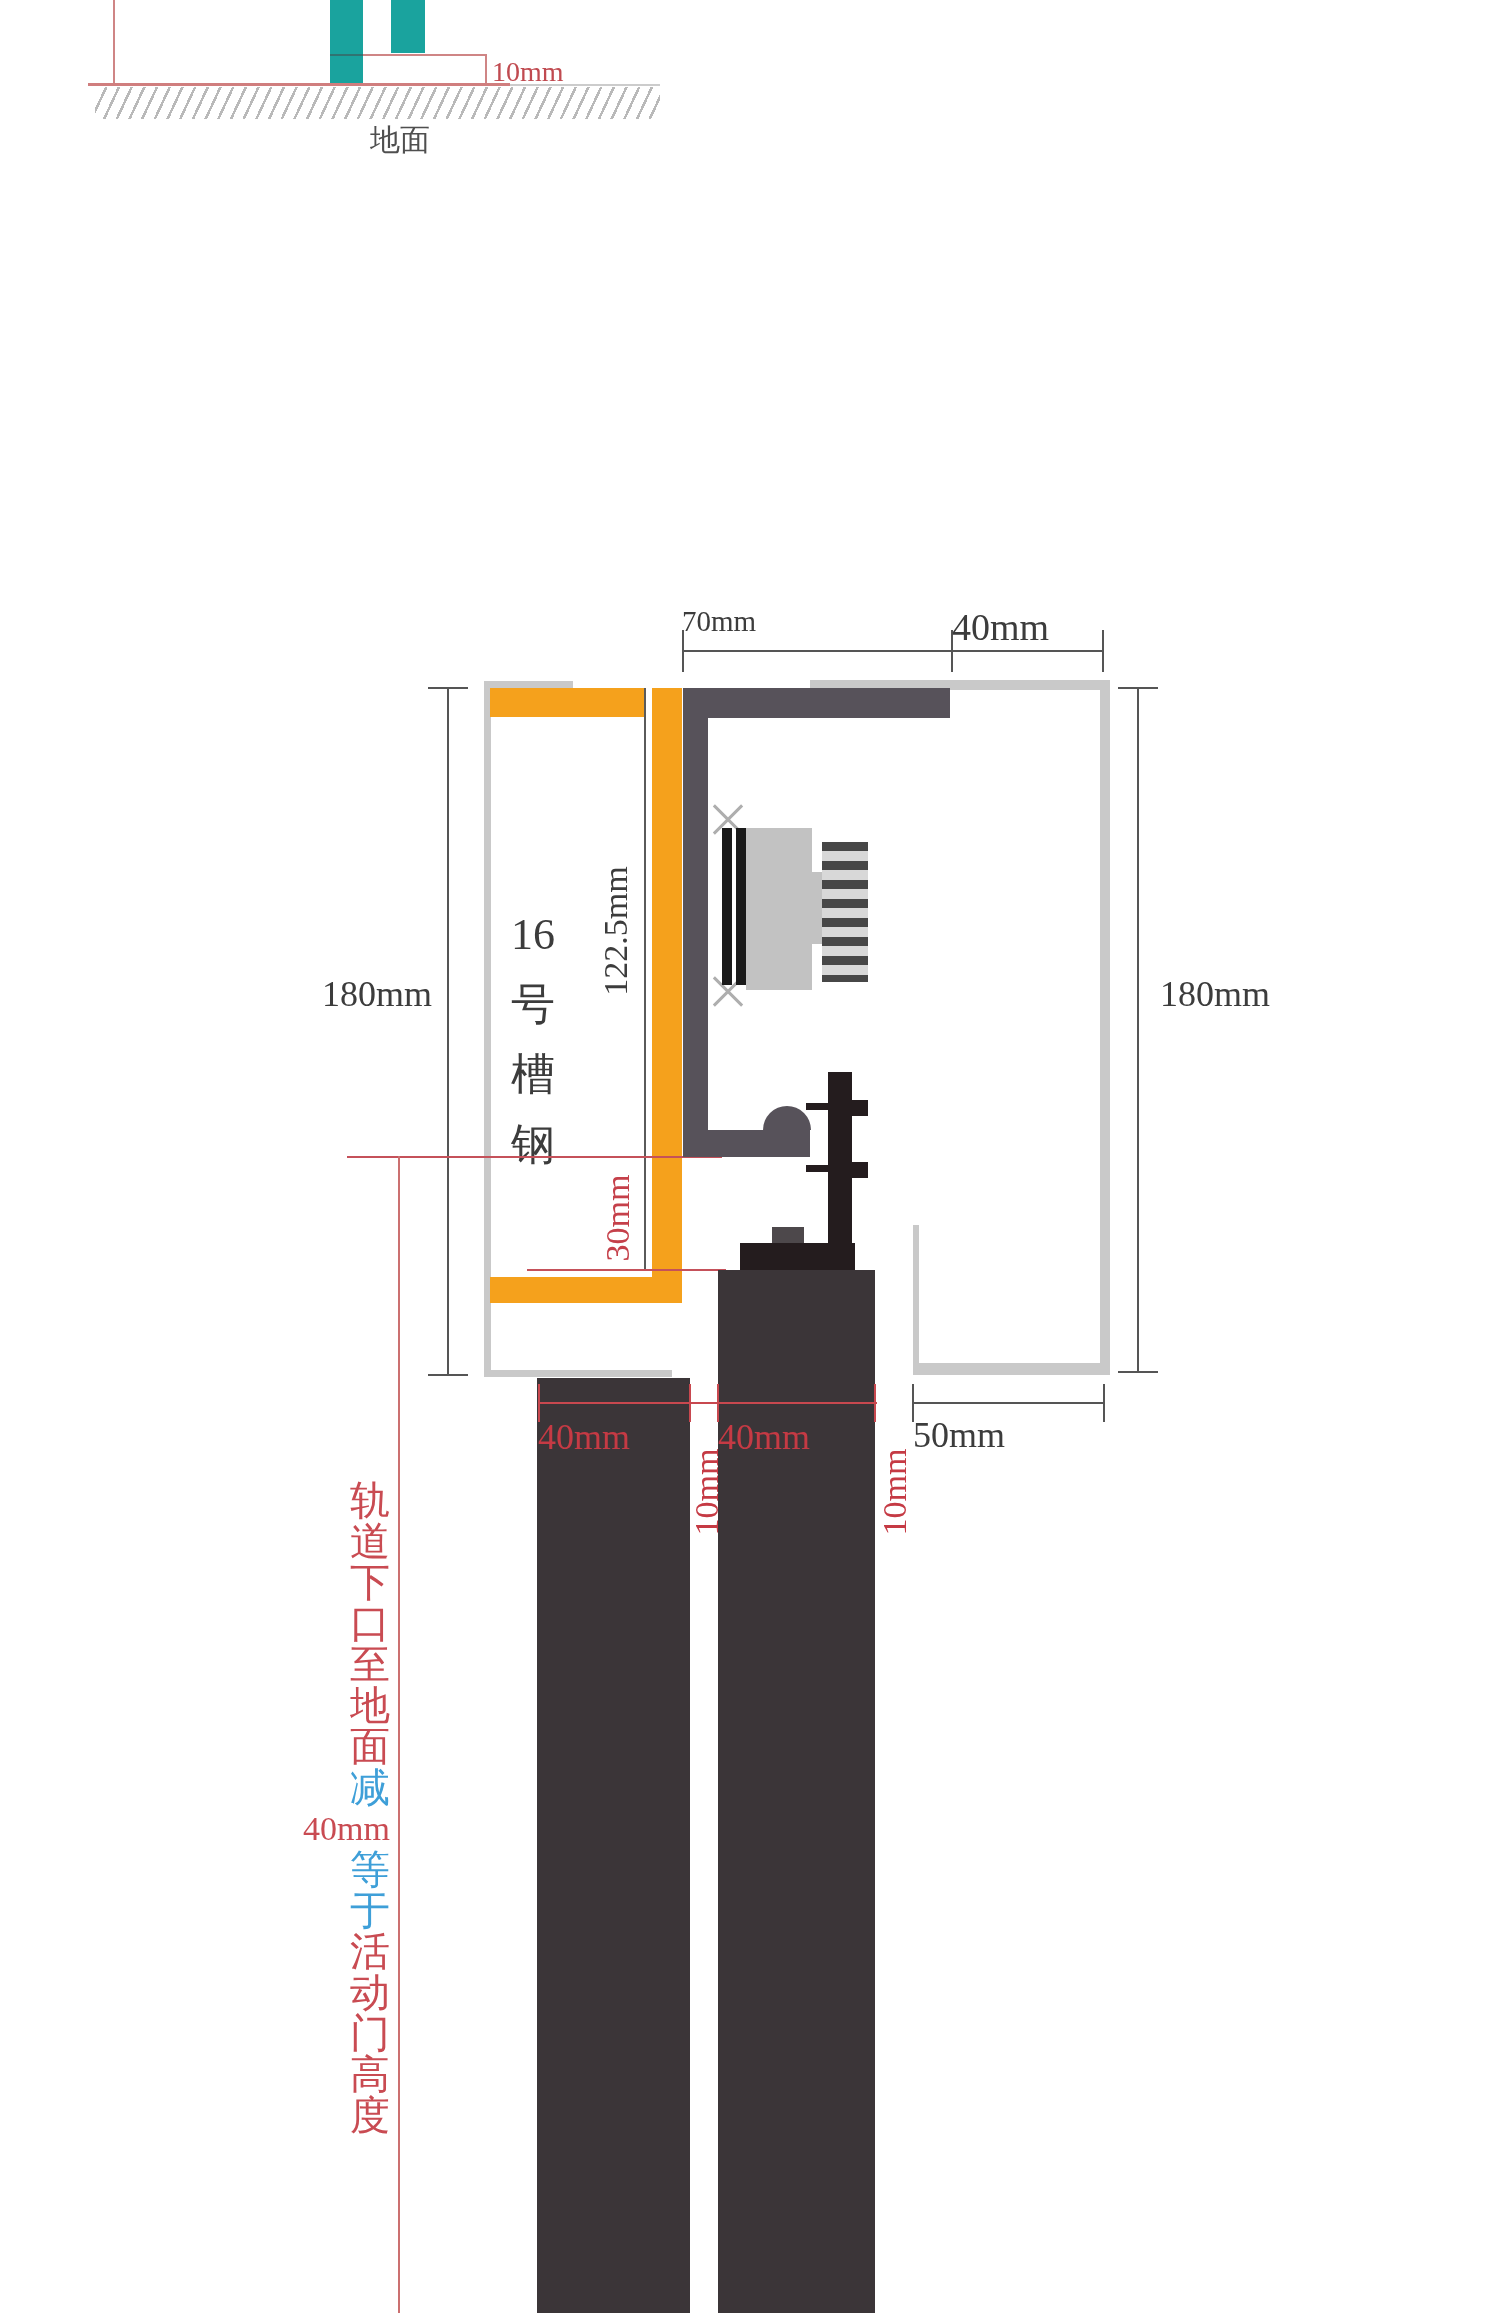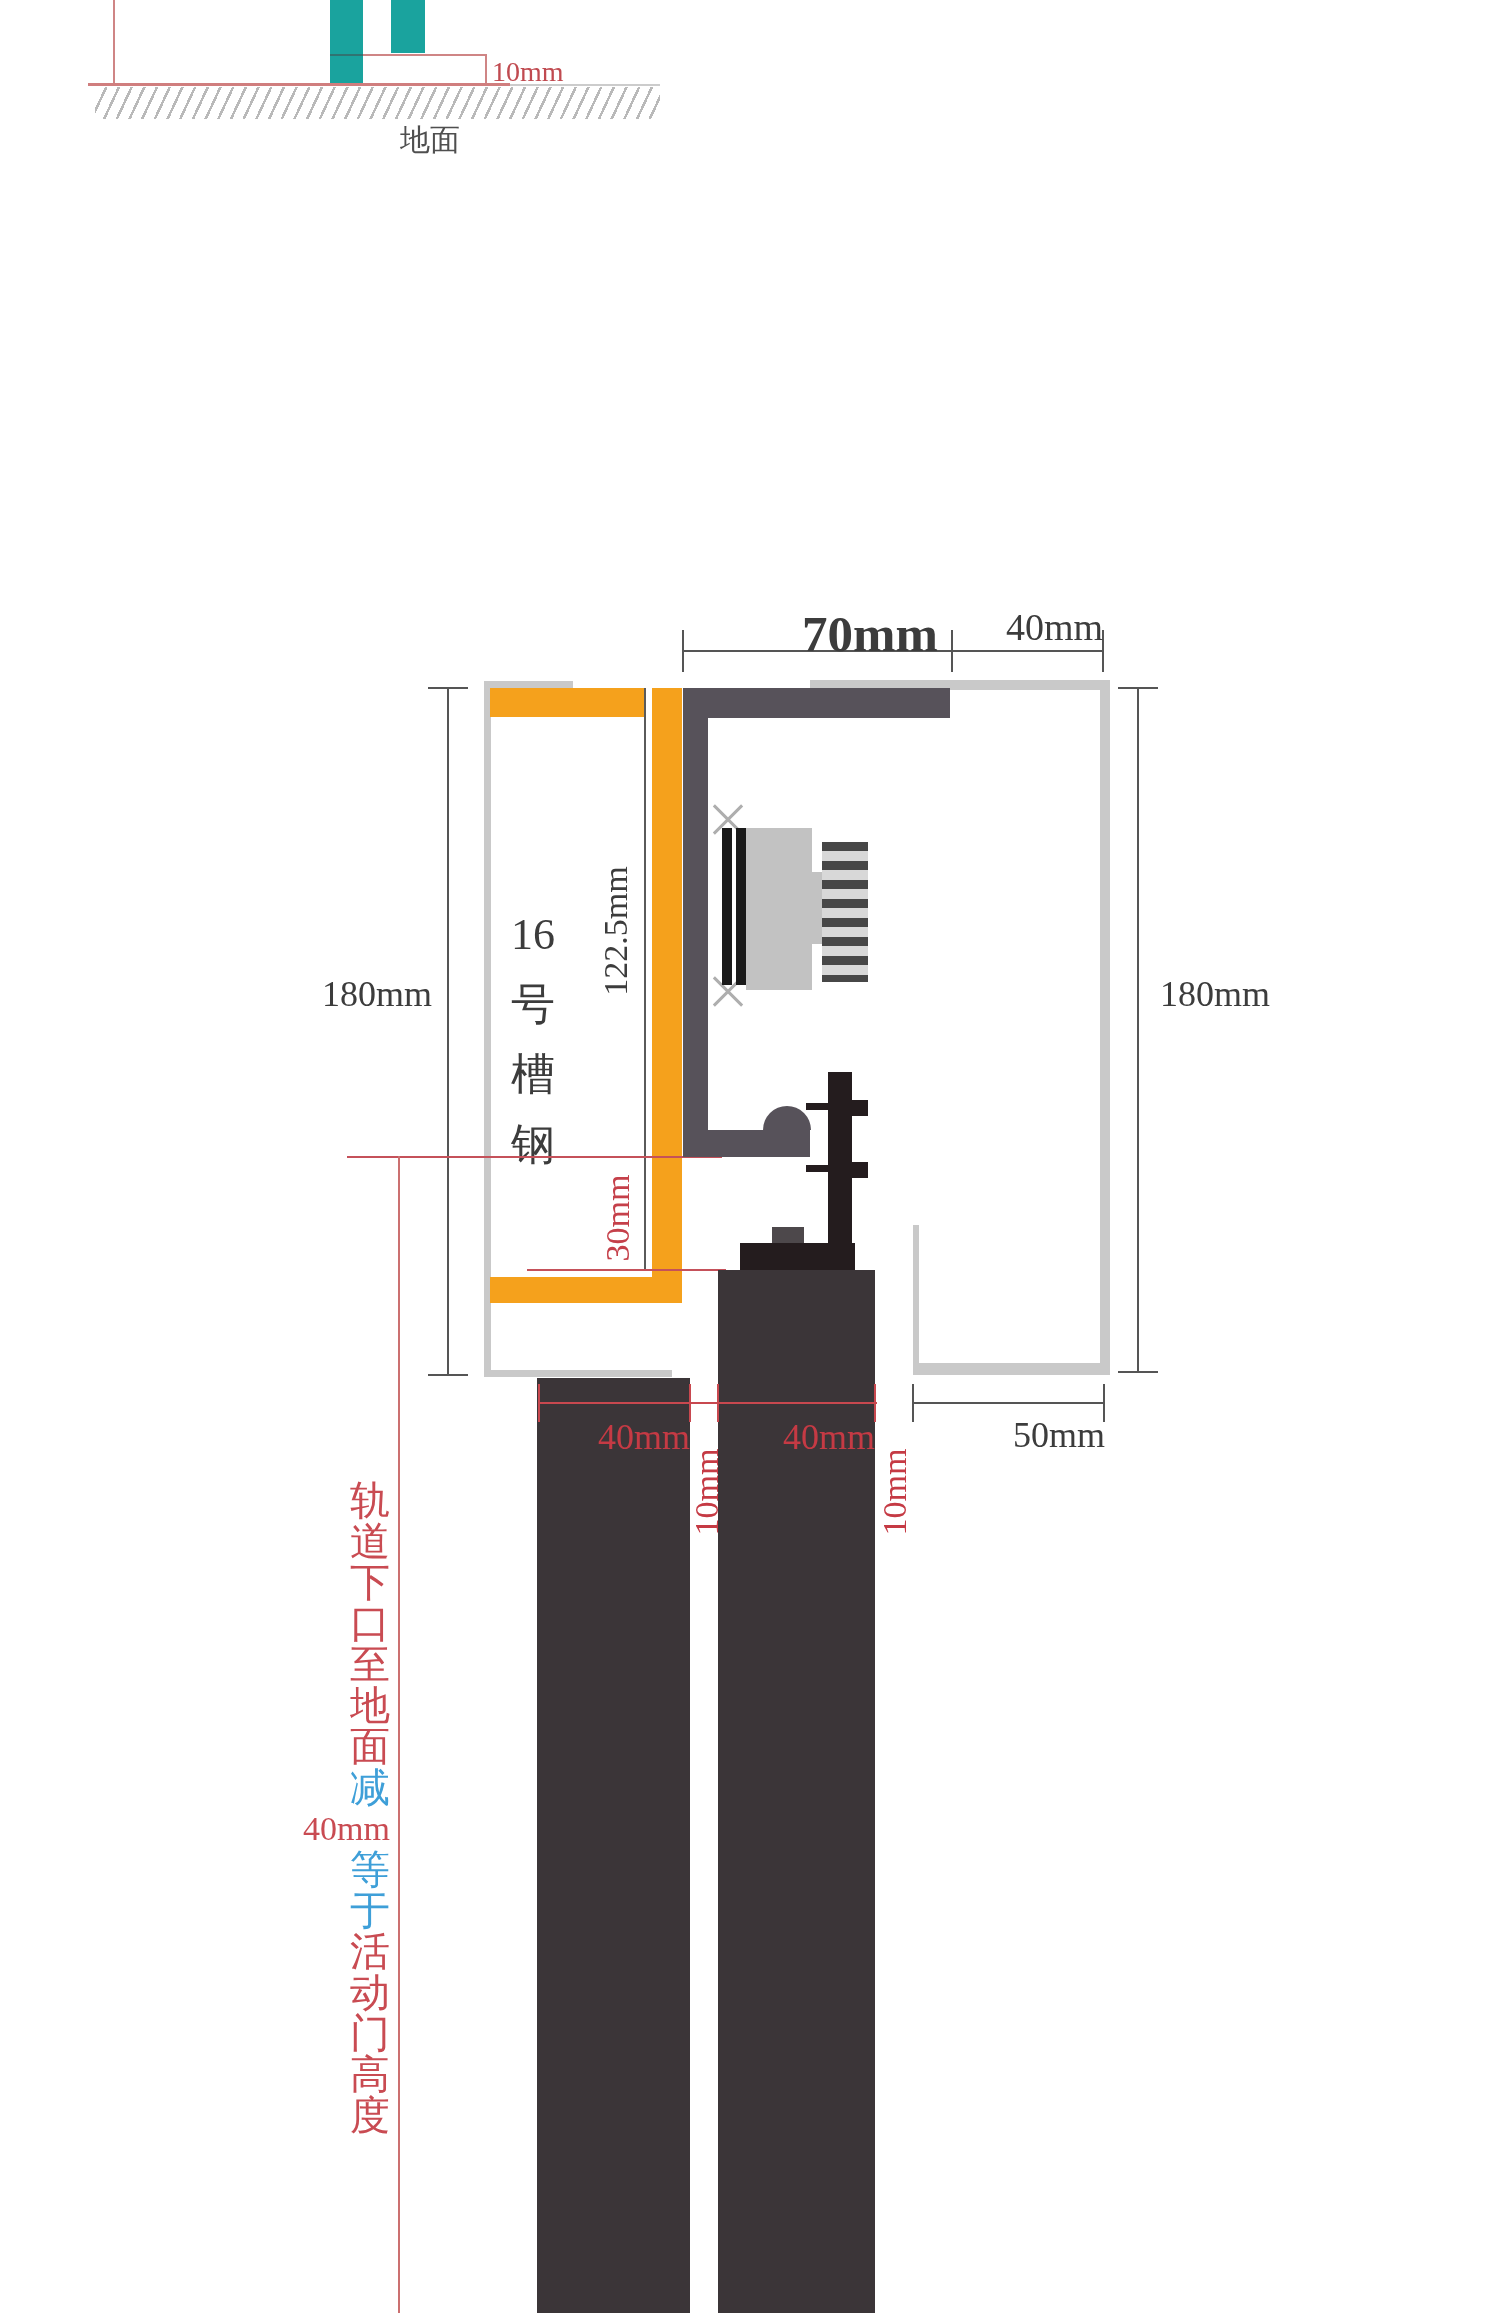--- a/index.html
+++ b/index.html
@@ -2,21 +2,21 @@
 <html><head>
 <meta charset="utf-8">
 <style>
   html,body{margin:0;padding:0;background:#fff;}
   #canvas{position:relative;width:1416px;height:2322px;background:#ffffff;overflow:hidden;
           font-family:"Liberation Serif","DejaVu Serif",serif;}
   .abs{position:absolute;}
   .lbl{color:#3c3c3c;white-space:nowrap;}
   .red{color:#c23a44;}
   .rot{transform:translate(-50%,-50%) rotate(-90deg);white-space:nowrap;}
-  .ctr{text-align:right;}
+  .ctr{text-align:left;}
   .hatch{background:repeating-linear-gradient(115deg,transparent 0 9px,#b9b9b9 9px 11.5px);}
   .spring{background:repeating-linear-gradient(180deg,#474747 0 9px,#d8d8d8 9px 19px);}
   .x1,.x2{position:absolute;left:0;top:18px;width:40px;height:3px;background:#aeaeae;}
   .x1{transform:rotate(45deg);} .x2{transform:rotate(-45deg);}
   .notecol{display:flex;flex-direction:column;align-items:flex-end;}
   .notecol span{font-size:40px;line-height:41px;font-family:"Liberation Serif","DejaVu Serif",serif;}
   .notecol span.mm{font-size:34px;}
   #title-banner{display:flex;align-items:center;justify-content:center;
                 font-family:"Liberation Sans","DejaVu Sans",sans-serif;font-weight:bold;}
 </style>
@@ -37,21 +37,21 @@
     <div class="abs hatch" style="left:95px;top:87px;width:565px;height:32px;"></div>
     <div class="abs red" style="left:492px;top:56px;font-size:28px;color:#c04a50;">10mm</div>
     <div class="abs lbl ctr" style="left:370px;top:120px;width:90px;font-size:30px;color:#4f4f4f;">地面</div>
   </div>
 
 
   <div class="abs" style="left:682px;top:650px;width:421px;height:2px;background:#555;"></div>
   <div class="abs" style="left:682px;top:630px;width:2px;height:42px;background:#555;"></div>
   <div class="abs" style="left:951px;top:630px;width:2px;height:42px;background:#555;"></div>
   <div class="abs" style="left:1102px;top:630px;width:2px;height:42px;background:#555;"></div>
-  <div class="abs lbl ctr" style="left:668px;top:605px;width:270px;font-size:51px;font-weight:bold;">70mm</div>
+  <div class="abs lbl ctr" style="left:682px;top:605px;width:270px;font-size:29px;">70mm</div>
   <div class="abs lbl ctr" style="left:952px;top:605px;width:151px;font-size:38px;">40mm</div>
 
   <div class="abs" style="left:447px;top:688px;width:2px;height:688px;background:#555;"></div>
   <div class="abs" style="left:428px;top:687px;width:40px;height:2px;background:#555;"></div>
   <div class="abs" style="left:428px;top:1374px;width:40px;height:2px;background:#555;"></div>
   <div class="abs lbl" style="left:316px;top:973px;width:116px;font-size:36px;text-align:right;">180mm</div>
 
   <div class="abs" style="left:1137px;top:688px;width:2px;height:684px;background:#555;"></div>
   <div class="abs" style="left:1118px;top:687px;width:40px;height:2px;background:#555;"></div>
   <div class="abs" style="left:1118px;top:1371px;width:40px;height:2px;background:#555;"></div>

